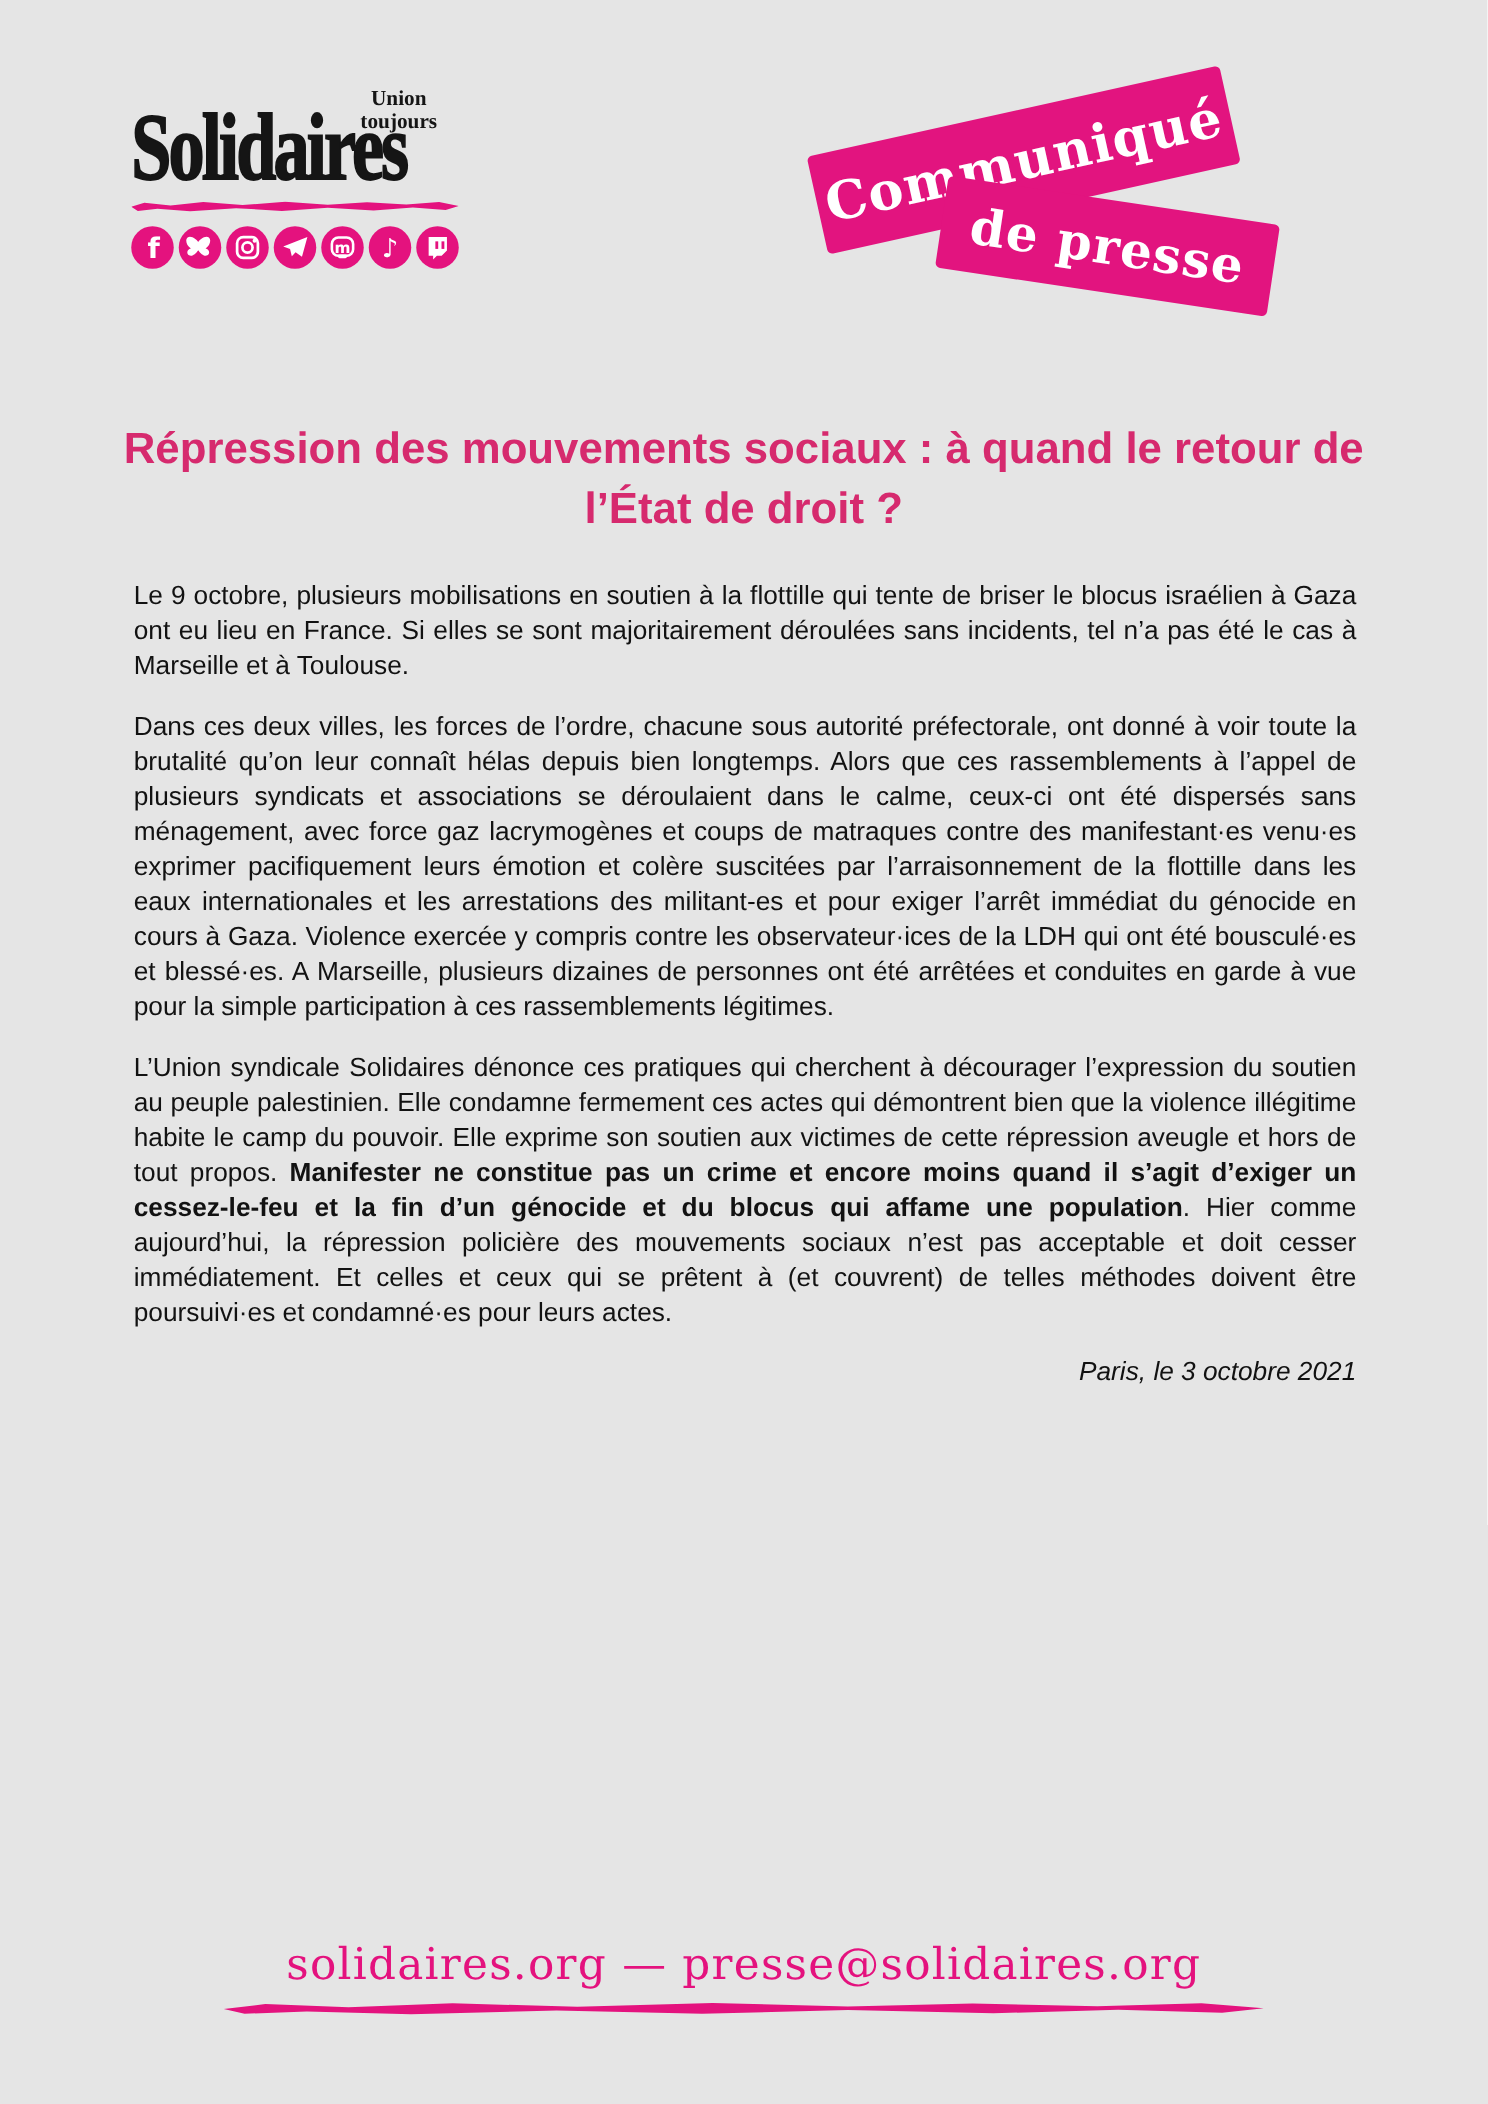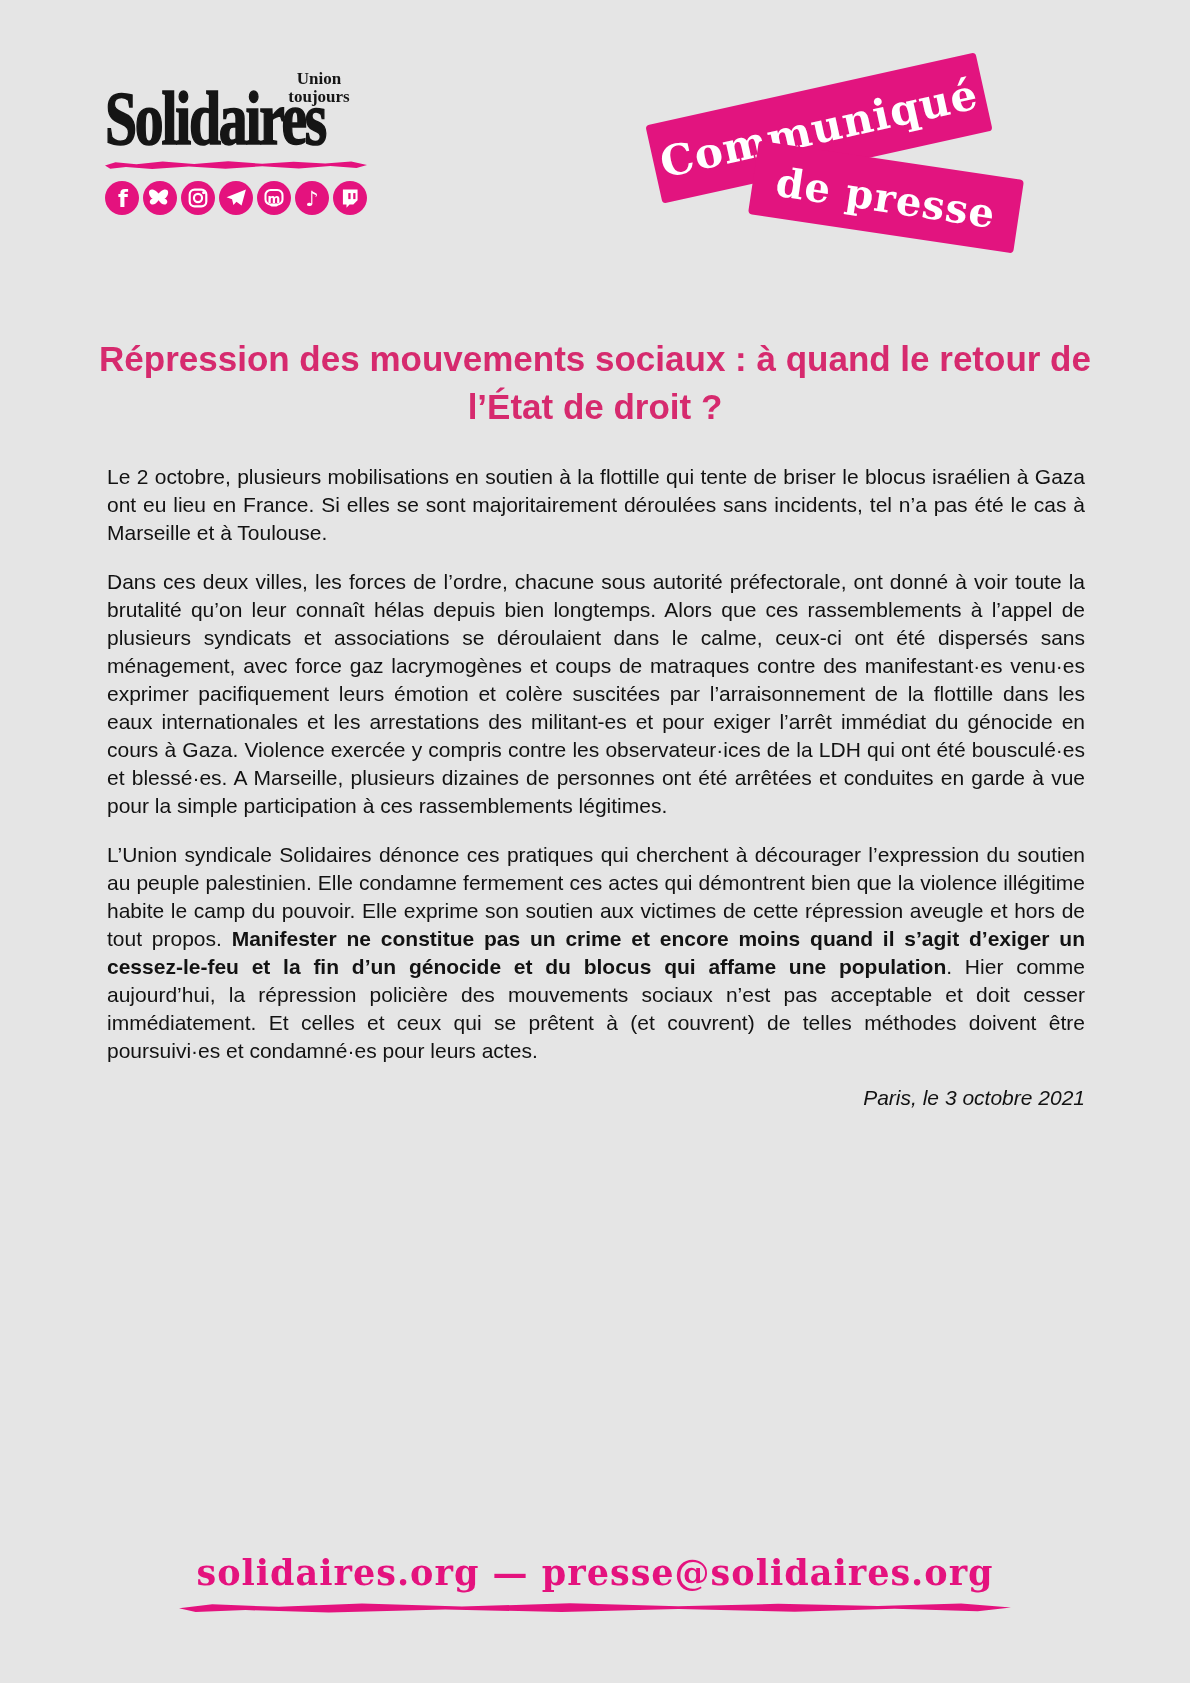--- a/index.html
+++ b/index.html
@@ -83,21 +83,21 @@
     text-align:right;
     font-style:italic;
     font-size:21px;color:#121212;
   }
 
   
   .footer{position:absolute;left:0;right:0;top:1552px;text-align:center;}
   .footer-link{
     display:inline-block;
     font-family:"DejaVu Serif", serif;
-    font-weight:bold;
+    font-weight:normal;
     font-size:35px;
     letter-spacing:1px;
     color:#e4127e;
   }
   .footer-underline{width:832px;height:13px;margin:8px auto 0 auto;}
 </style>
 </head>
 <body>
 
 <div class="page">
@@ -157,21 +157,21 @@
   <div class="stamp stamp-1">
     <span>Communiqué</span>
   </div>
   <div class="stamp stamp-2">
     <span>de presse</span>
   </div>
 
   <h1 class="title">Répression des mouvements sociaux : à quand le retour de l’État de droit ?</h1>
 
   <div class="body-col">
-    <p>Le 2 octobre, plusieurs mobilisations en soutien à la flottille qui tente de briser le blocus israélien à Gaza ont eu lieu en France. Si elles se sont majoritairement déroulées sans incidents, tel n’a pas été le cas à Marseille et à Toulouse.</p>
+    <p>Le 9 octobre, plusieurs mobilisations en soutien à la flottille qui tente de briser le blocus israélien à Gaza ont eu lieu en France. Si elles se sont majoritairement déroulées sans incidents, tel n’a pas été le cas à Marseille et à Toulouse.</p>
     <p>Dans ces deux villes, les forces de l’ordre, chacune sous autorité préfectorale, ont donné à voir toute la brutalité qu’on leur connaît hélas depuis bien longtemps. Alors que ces rassemblements à l’appel de plusieurs syndicats et associations se déroulaient dans le calme, ceux-ci ont été dispersés sans ménagement, avec force gaz lacrymogènes et coups de matraques contre des manifestant·es venu·es exprimer pacifiquement leurs émotion et colère suscitées par l’arraisonnement de la flottille dans les eaux internationales et les arrestations des militant-es et pour exiger l’arrêt immédiat du génocide en cours à Gaza. Violence exercée y compris contre les observateur·ices de la LDH qui ont été bousculé·es et blessé·es. A Marseille, plusieurs dizaines de personnes ont été arrêtées et conduites en garde à vue pour la simple participation à ces rassemblements légitimes.</p>
     <p><span>L’Union syndicale Solidaires dénonce ces pratiques qui cherchent à décourager l’expression du soutien au peuple palestinien. Elle condamne fermement ces actes qui démontrent bien que la violence illégitime habite le camp du pouvoir. Elle exprime son soutien aux victimes de cette répression aveugle et hors de tout propos. </span><strong>Manifester ne constitue pas un crime et encore moins quand il s’agit d’exiger un cessez-le-feu et la fin d’un génocide et du blocus qui affame une population</strong><span>. Hier comme aujourd’hui, la répression policière des mouvements sociaux n’est pas acceptable et doit cesser immédiatement. Et celles et ceux qui se prêtent à (et couvrent) de telles méthodes doivent être poursuivi·es et condamné·es pour leurs actes.</span></p>
   </div>
 
   <div class="dateline">Paris, le 3 octobre 2021</div>
 
   <div class="footer">
     <span class="footer-link">solidaires.org — presse@solidaires.org</span>
     <div class="brush footer-underline"></div>
   </div>

